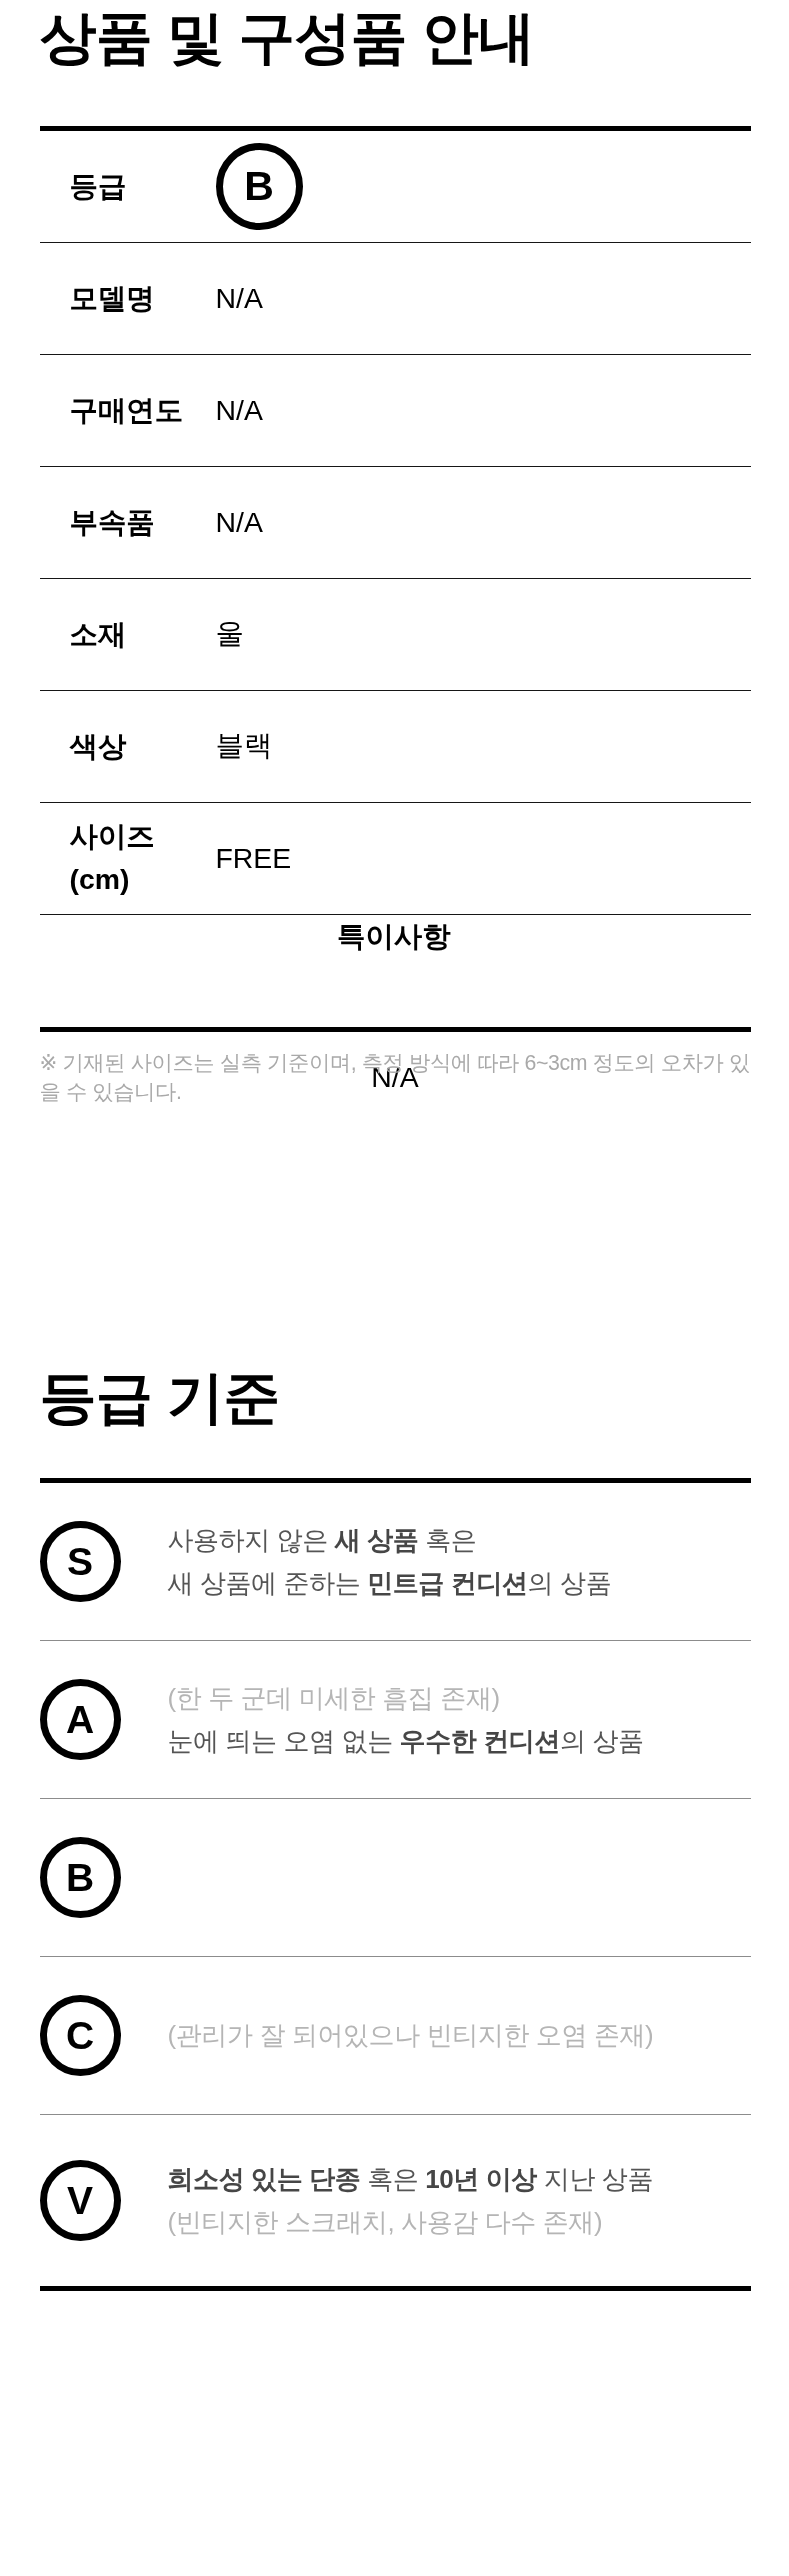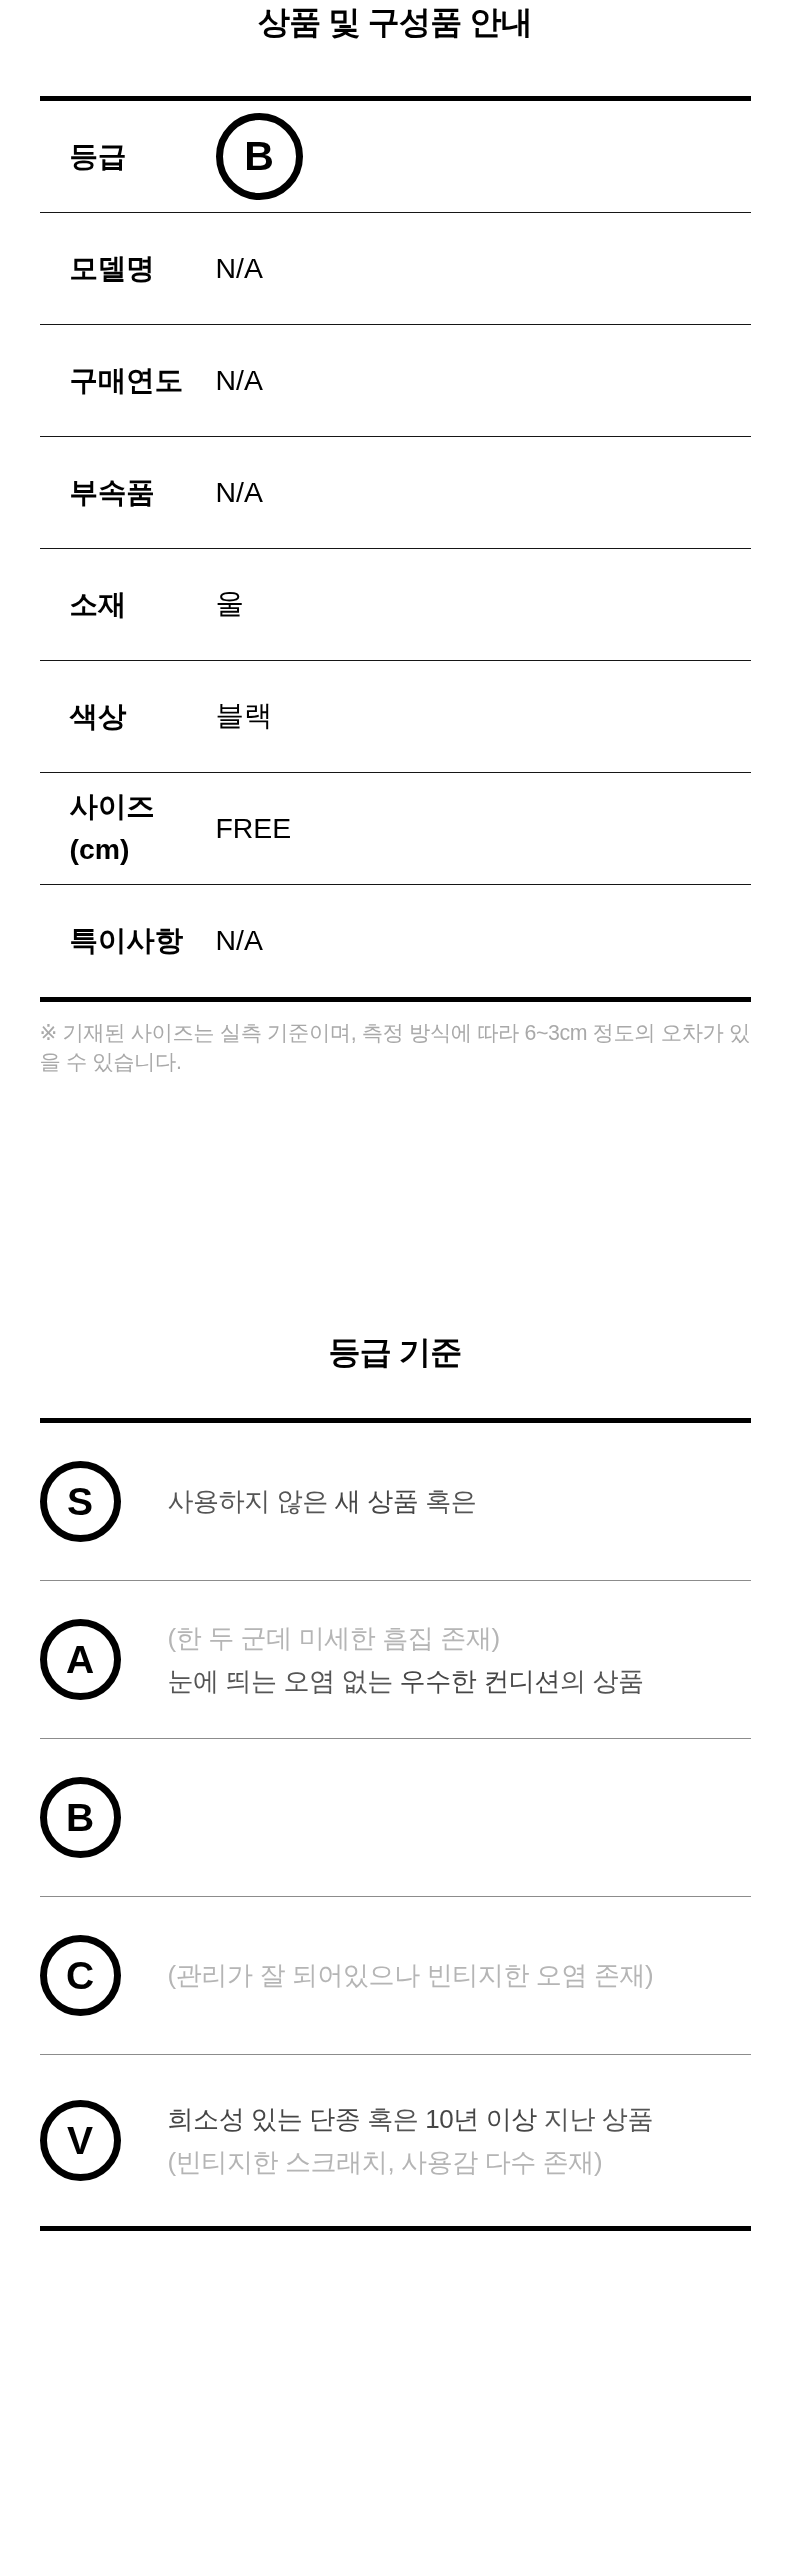--- a/index.html
+++ b/index.html
@@ -6,42 +6,42 @@
     margin: 0;
     padding: 0;
     background: #ffffff;
     font-family: "Liberation Sans", "DejaVu Sans", sans-serif;
     color: #000;
   }
   body { width: 790px; padding-bottom: 14.2px; }
   .container { width: 711px; margin: 0 auto; }
 
   .section-title {
-    text-align: center;
-    font-size: 32px;
+    text-align: left;
+    font-size: 57px;
     font-weight: 800;
     letter-spacing: -0.8px;
     line-height: 1.2;
     padding-top: 3.2px;
     margin: 0 0 54px 0;
   }
 
   
   .info-table {
     border-top: 5.5px solid #000;
     border-bottom: 5.5px solid #000;
   }
   .info-row {
     display: flex;
     align-items: center;
     height: 112px;
     box-sizing: border-box;
     border-bottom: 1.6px solid #161616;
   }
-  .info-row:last-child { border-bottom: none; }
+  .info-row:last-child { border-bottom: none; flex-direction: column; }
   .info-label {
     width: 146px;
     flex: 0 0 146px;
     padding-left: 30px;
     font-size: 28.4px;
     font-weight: 700;
     white-space: pre-line;
     line-height: 1.5;
   }
   .info-value { font-size: 28.4px; font-weight: 400; }
@@ -94,21 +94,21 @@
     font-weight: 700;
     color: #000;
   }
   .grade-text {
     margin-left: 47px;
     font-size: 26px;
     line-height: 43px;
     color: #555555;
     letter-spacing: -0.4px;
   }
-  .grade-text b { font-weight: 400; color: #464646; }
+  .grade-text b { font-weight: 700; color: #464646; }
   .grade-line.muted { color: #b5b5b5; }
 </style>
 </head>
 <body>
 
 <div class="container">
 
   <h1 class="section-title">상품 및 구성품 안내</h1>
 
   <div class="info-table" id="product-table">
@@ -153,20 +153,21 @@
 
   <h1 class="section-title grade-title">등급 기준</h1>
 
   <div class="grade-list" id="grade-list">
       <div class="grade-row">
         <div class="grade-circle">
           <span>S</span>
         </div>
         <div class="grade-text">
           <div class="grade-line"><span>사용하지 않은 </span><b>새 상품</b><span> 혹은</span></div>
+          <div class="grade-line"><span>새 상품에 준하는 </span><b>민트급 컨디션</b><span>의 상품</span></div>
         </div>
       </div>
       <div class="grade-row">
         <div class="grade-circle">
           <span>A</span>
         </div>
         <div class="grade-text">
           <div class="grade-line muted"><span>(한 두 군데 미세한 흠집 존재)</span></div>
           <div class="grade-line"><span>눈에 띄는 오염 없는 </span><b>우수한 컨디션</b><span>의 상품</span></div>
         </div>

